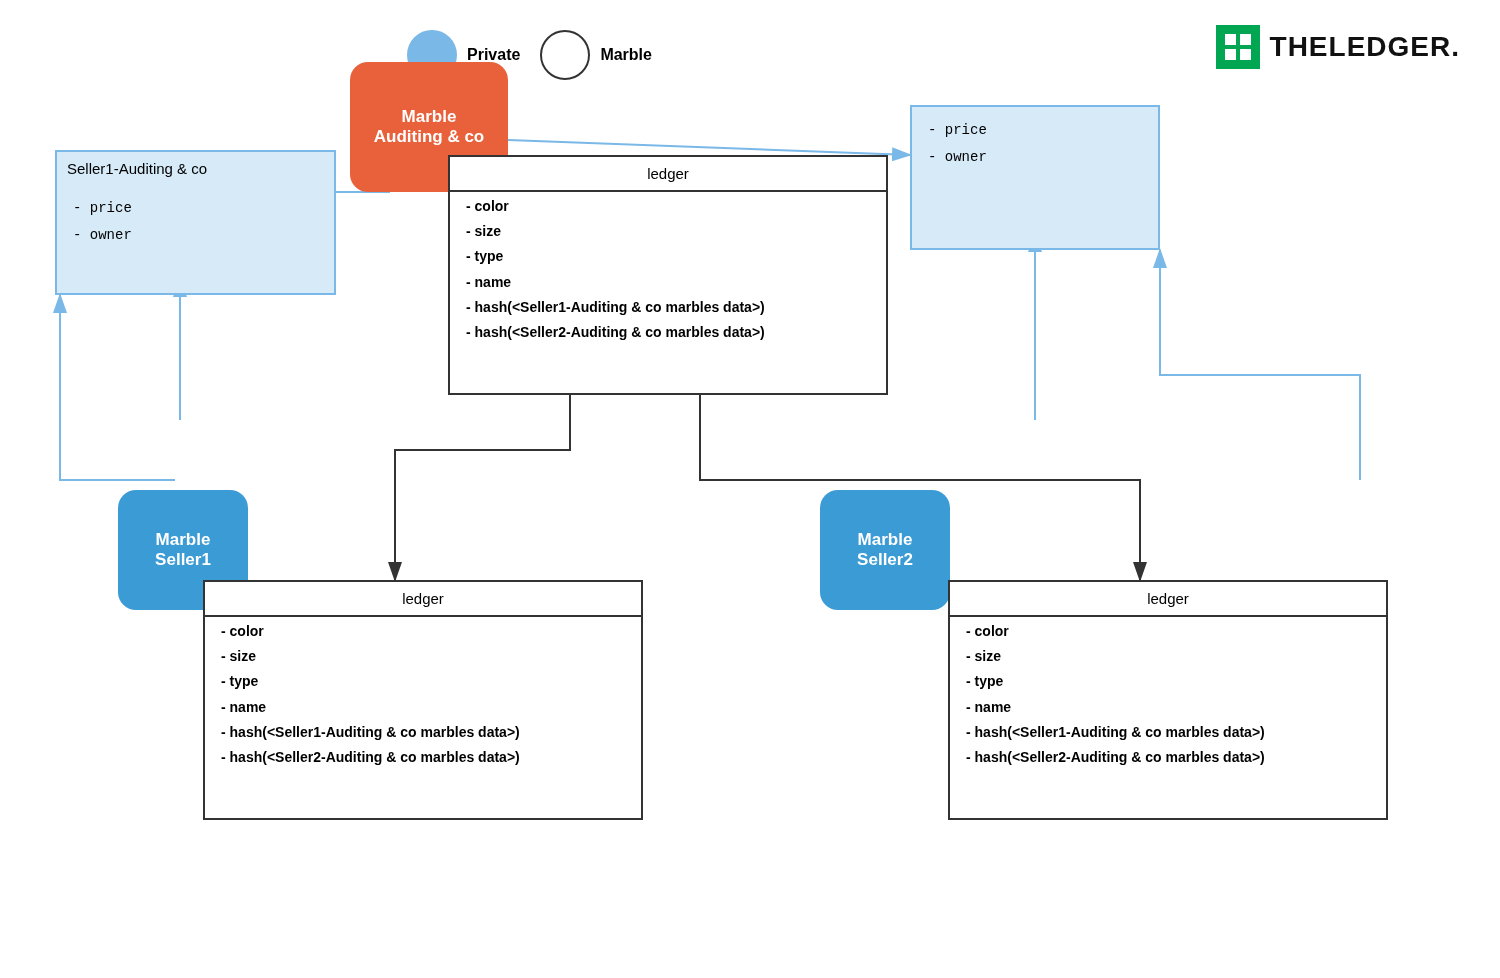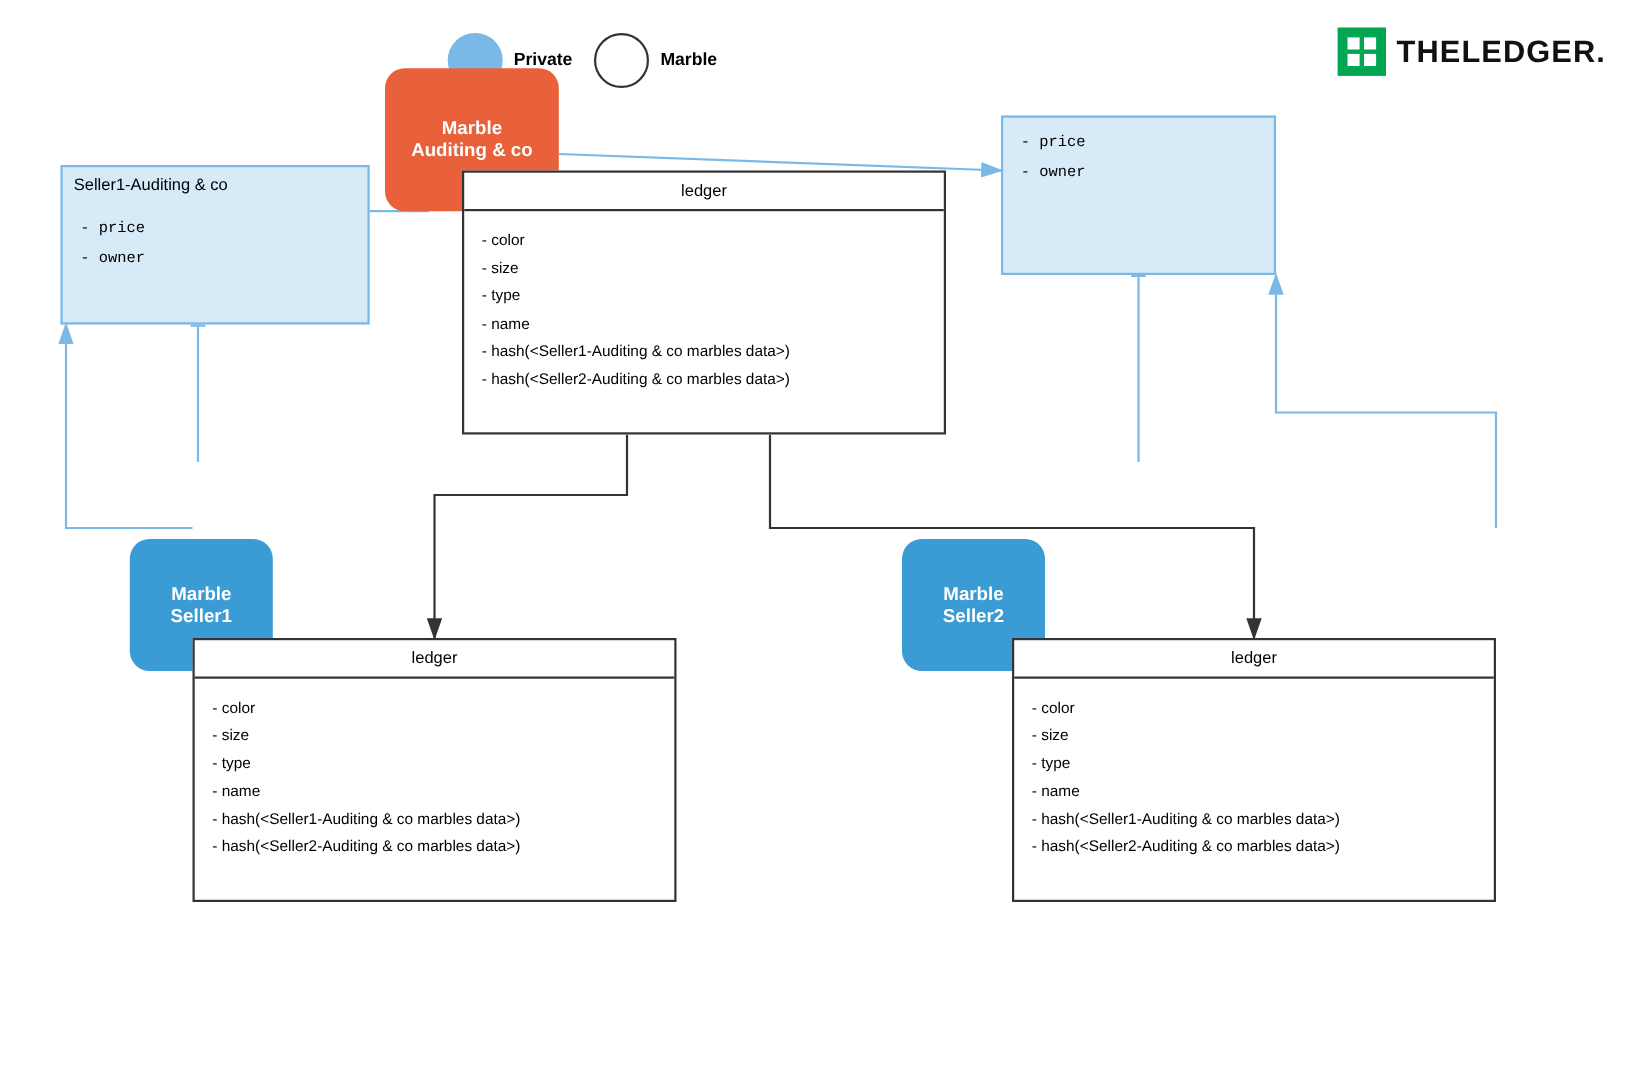--- a/index.html
+++ b/index.html
@@ -68,31 +68,33 @@
       font-weight: 900;
       letter-spacing: 1px;
       color: #111;
     }
 
     
     .node-box {
       position: absolute;
       border: 2px solid #333;
       background: #fff;
+      margin-left: 28px;
     }
     .node-box .box-header {
       text-align: center;
       padding: 8px 10px;
       border-bottom: 2px solid #333;
       font-size: 15px;
     }
     .node-box .box-body {
-      padding: 14px 16px;
+      padding: 2px 16px;
       font-size: 14px;
       line-height: 1.8;
+      font-weight: bold;
     }
 
     
     .node-rounded {
       position: absolute;
       border-radius: 18px;
       display: flex;
       align-items: center;
       justify-content: center;
       text-align: center;

